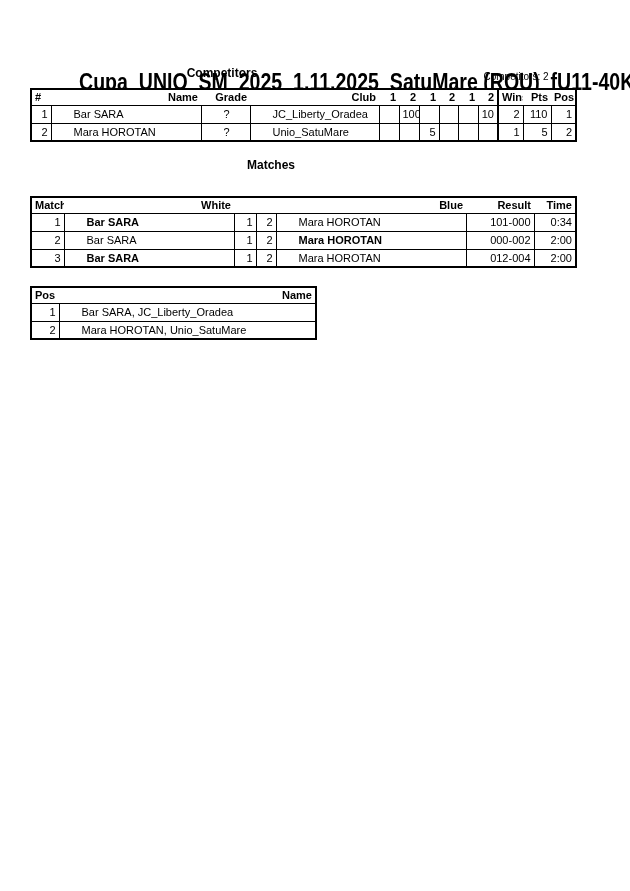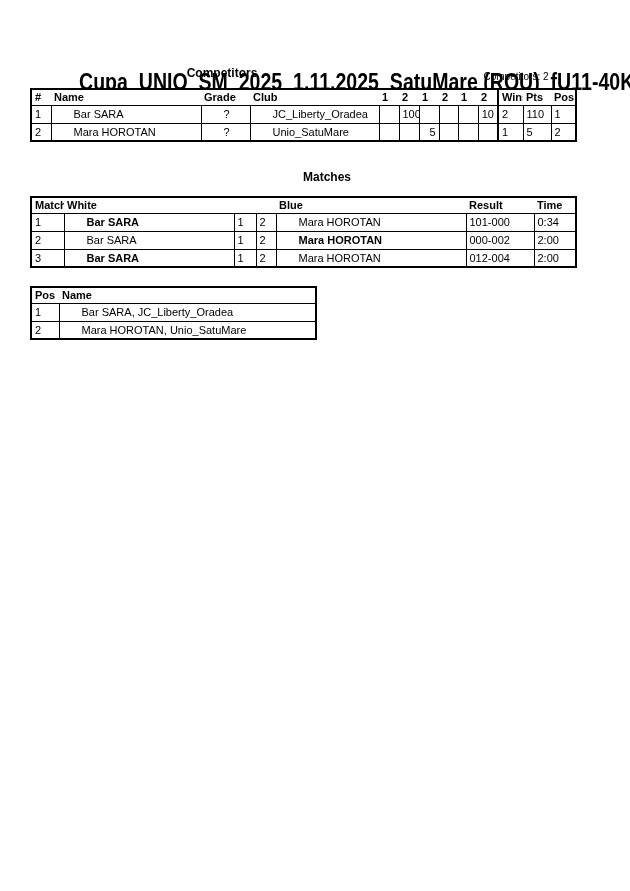--- a/index.html
+++ b/index.html
@@ -10,21 +10,21 @@
   }
   .page-title {
     position:absolute; top:42px; left:16px; width:630px; text-align:center;
     font-size:23px; font-weight:bold; white-space:pre;
   }
   .page-title .squeeze { display:inline-block; transform:scaleX(0.85); transform-origin:center; white-space:pre; }
   .section-heading {
     position:absolute; font-size:12px; font-weight:bold; text-align:center; width:160px;
   }
   .heading-competitors { top:66px;  left:142px; }
-  .heading-matches     { top:170px; left:191px;text-align:right; }
+  .heading-matches     { top:158px; left:191px; }
   .heading-results     { top:264px; left:92px;margin-top:20px;  }
   .competitors-count {
     position:absolute; top:71px; left:446px; width:140px;
     font-size:10px; text-align:center;
   }
   table {
     position:absolute; border-collapse:collapse; table-layout:fixed;
     background:#fff; border:2px solid #000;
   }
   .tbl-competitors { left:30px; top:88px;  width:545px; }
@@ -32,21 +32,21 @@
   .tbl-results     { left:30px; top:286px; width:285px; }
   th {
     font-size:11px; font-weight:bold; height:16px; padding:0 3px;
     border-bottom:1px solid #000; white-space:nowrap; overflow:hidden;
   }
   td {
     font-size:11px; height:18px; padding:0 3px;
     border:1px solid #000; white-space:nowrap; overflow:hidden;
   }
   .l { text-align:left; }
-  .c { text-align:left; }
+  .c { text-align:right; }
   .r { text-align:right; }
   .pad-l { padding-left:22px; }
   .sep { border-left:2px solid #000 !important; }
   .bold { font-weight:bold; }
 </style>
 </head>
 <body>
 
 <div class="page-title">
   <span class="squeeze">Cupa_UNIO_SM_2025  1.11.2025  SatuMare (ROU)  fU11-40Kg</span>

